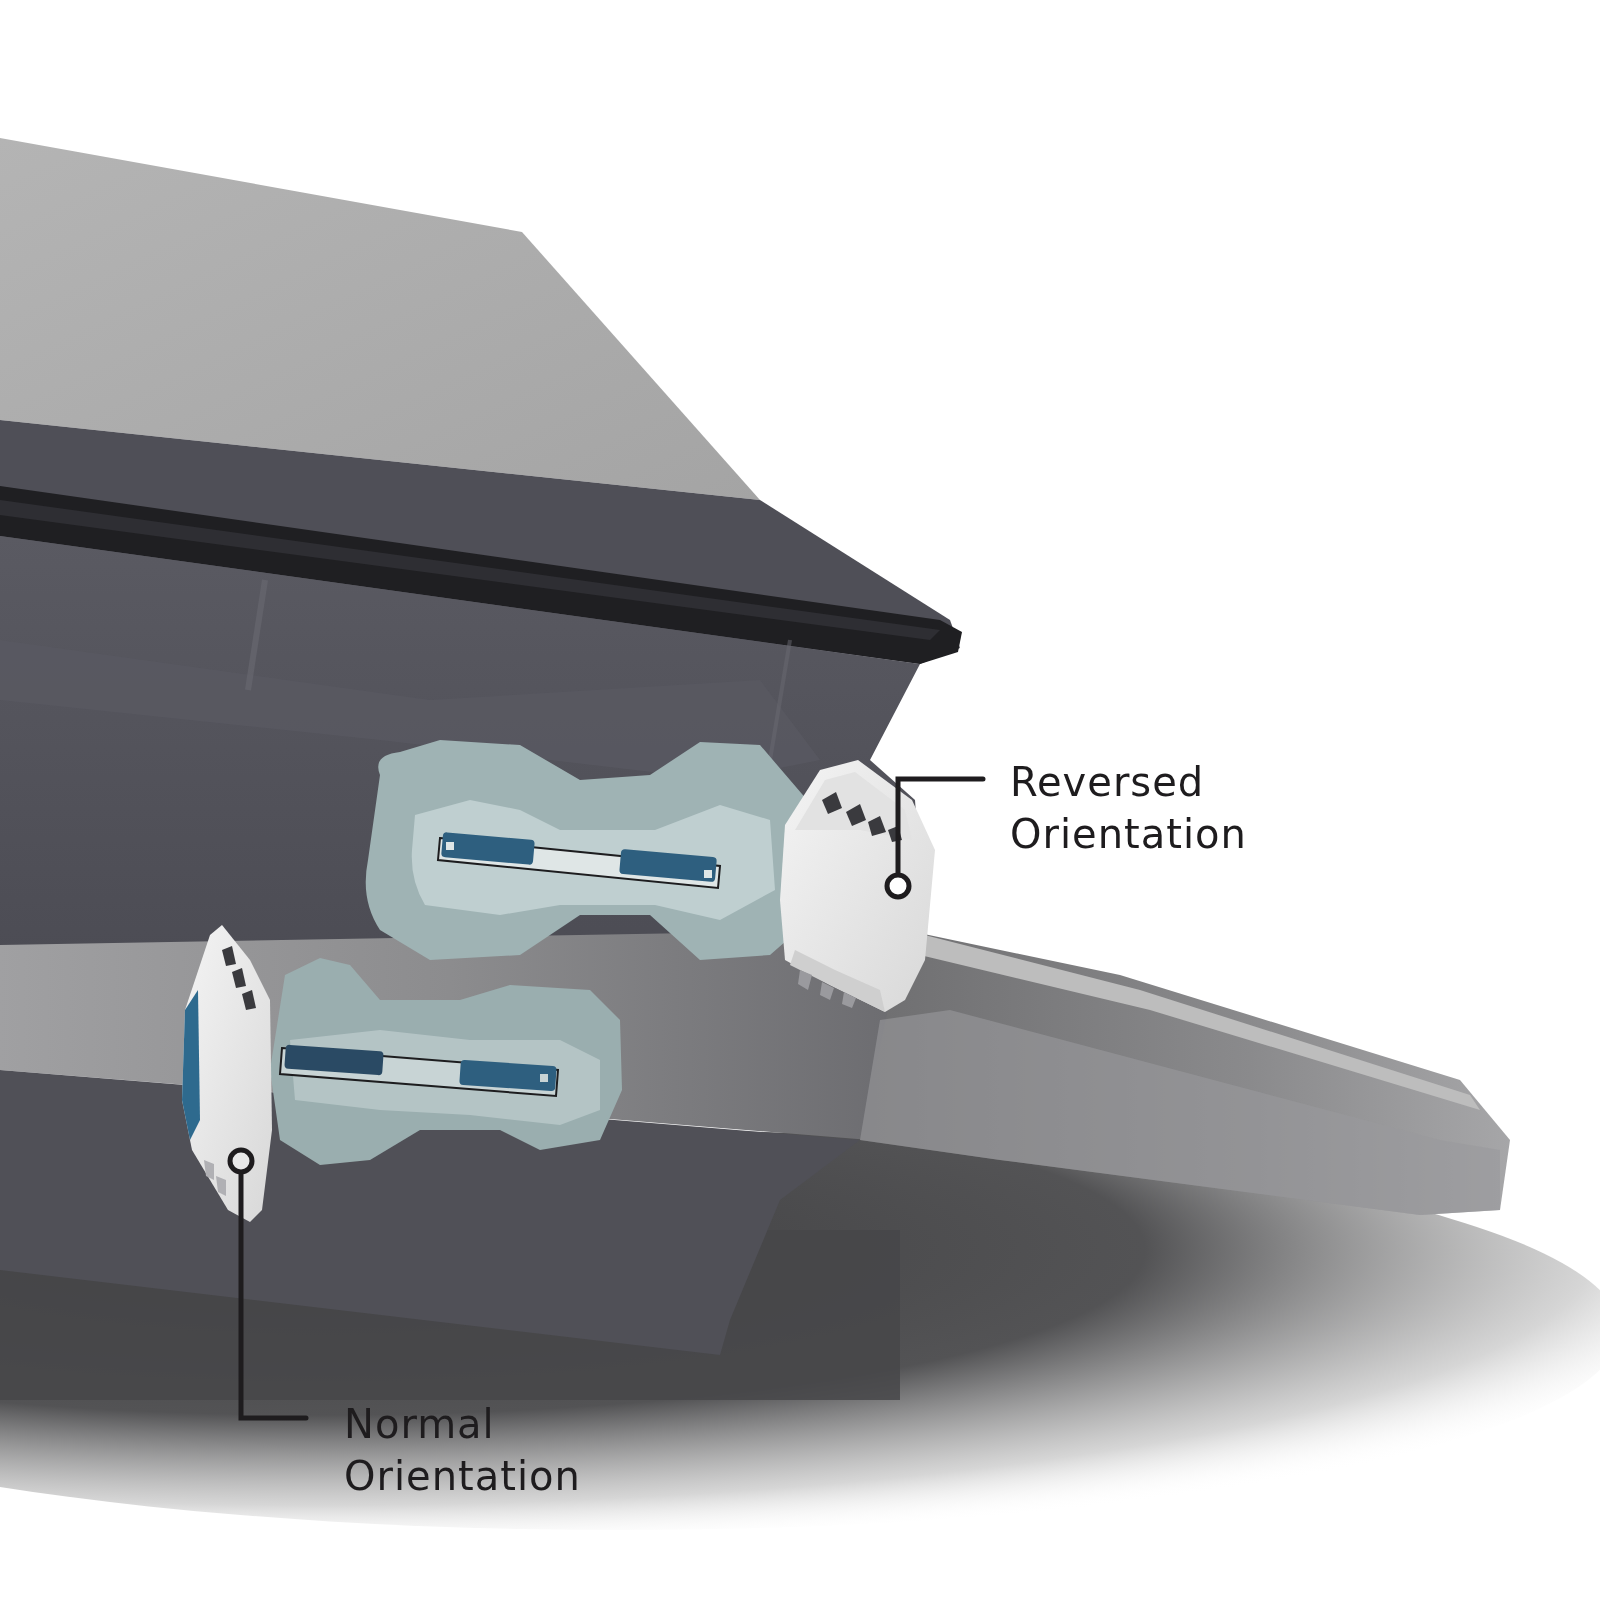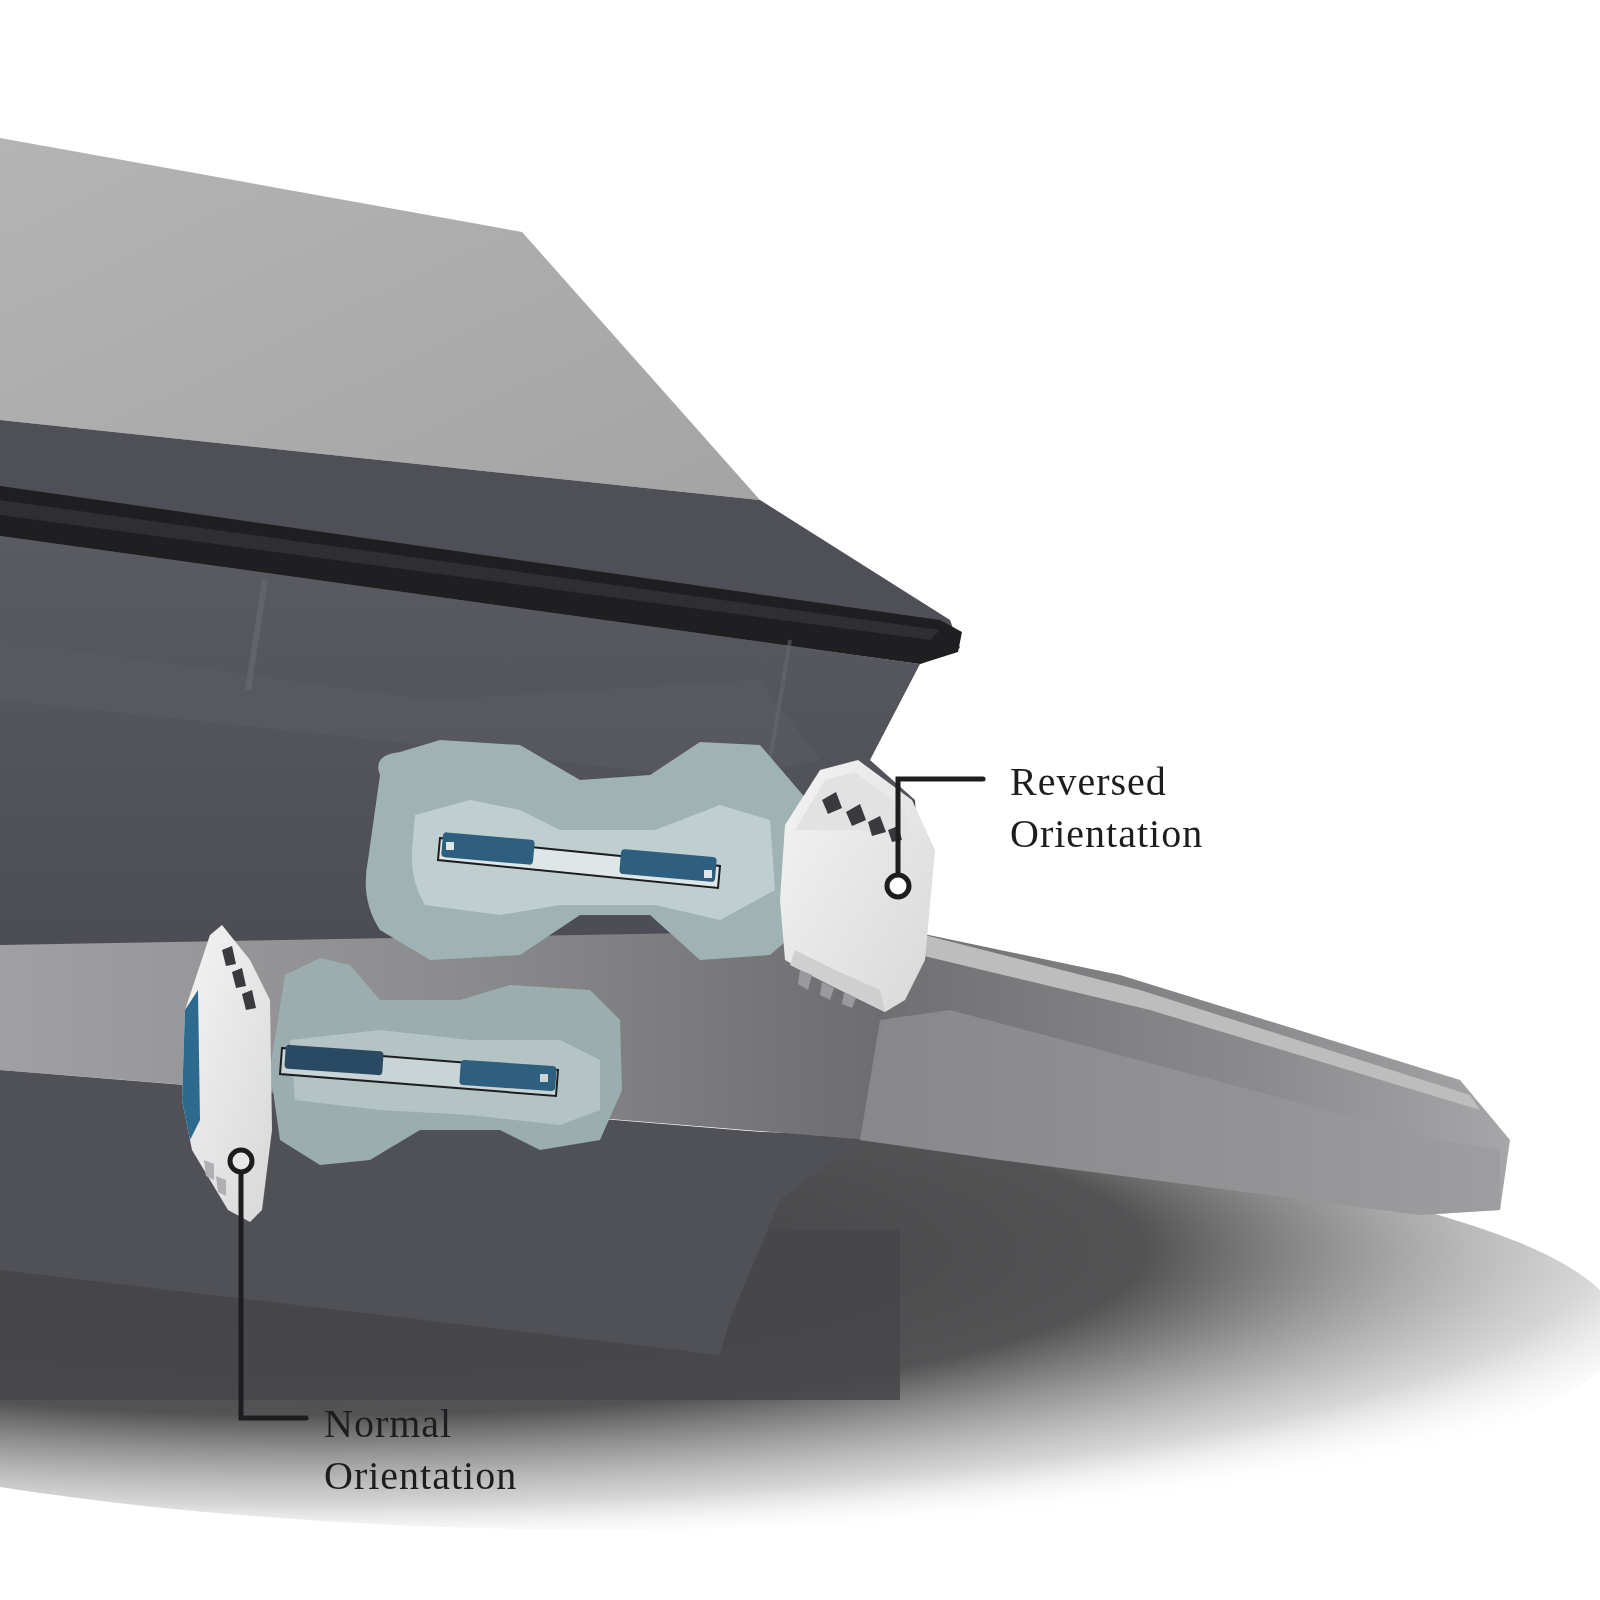--- a/index.html
+++ b/index.html
@@ -9,23 +9,23 @@
   .callout-label {
     position: absolute;
     color: #1e1c1e;
     font-family: "DejaVu Sans", sans-serif;
     font-size: 40px;
     line-height: 52px;
     letter-spacing: 1px;
     font-weight: 500;
     white-space: nowrap;
   }
-  .callout-label span { display: block; font-family: Liberation Serif, serif; }
+  .callout-label span { display: block; }
   #label-reversed { left: 1010px; top: 756px; }
-  #label-normal { left: 324px; top: 1398px; }
+  #label-normal { left: 344px; top: 1398px; }
 </style>
 </head>
 <body>
 
 <svg id="stage" viewBox="0 0 1600 1600" xmlns="http://www.w3.org/2000/svg">
   <defs>
     <linearGradient id="topGrad" x1="0" y1="0" x2="1" y2="1">
       <stop offset="0" stop-color="#b4b4b4"></stop>
       <stop offset="1" stop-color="#a4a4a4"></stop>
     </linearGradient>

